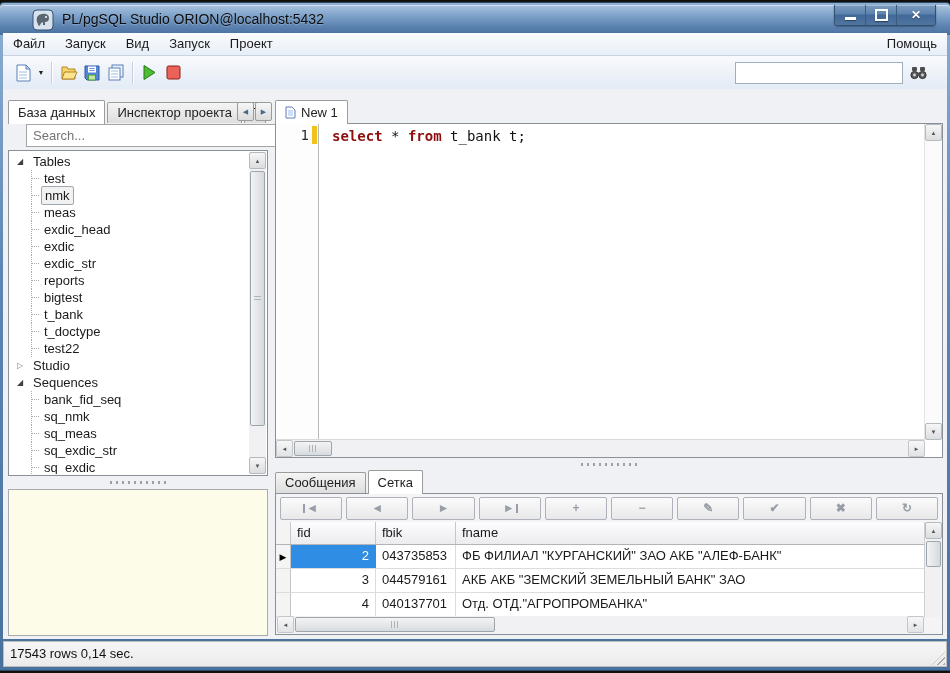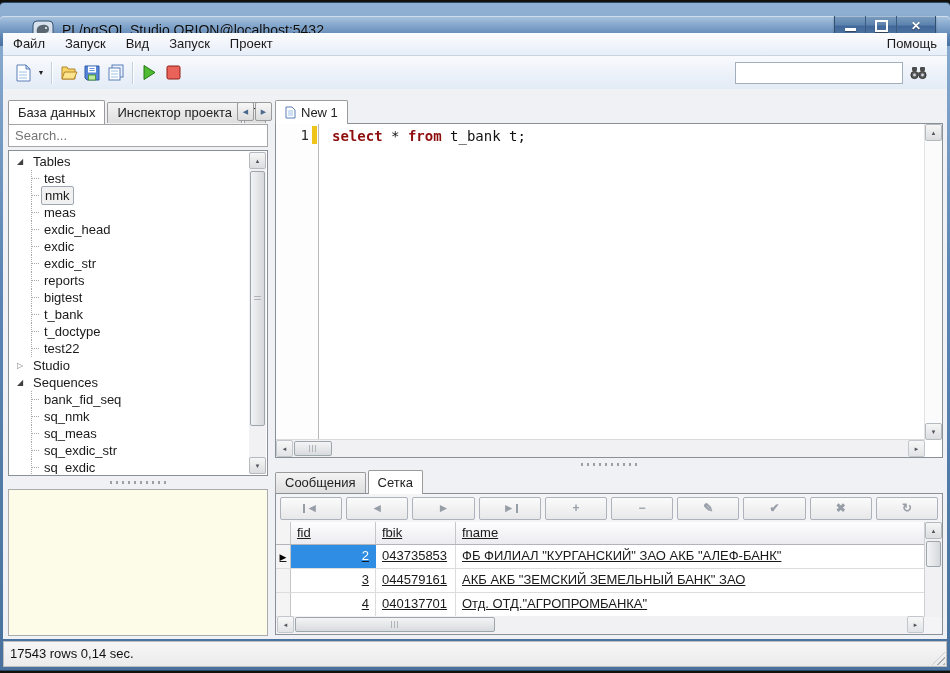--- a/index.html
+++ b/index.html
@@ -9,21 +9,21 @@
     font-family:"Liberation Sans",sans-serif;font-size:13px;color:#1a1a1a;
     -webkit-font-smoothing:antialiased;
   }
   
   .window{
     position:absolute;left:0;top:2px;width:950px;height:667px;
     background:linear-gradient(180deg,#8fb0d2,#5d86b4 40%,#49719e);
     border-top:1px solid #2c4a68;border-bottom:1px solid #2c4a68;
     border-radius:4px 4px 0 0;
   }
-  .titlebar{position:absolute;top:13px;left:0;right:0;height:30px;
+  .titlebar{position:absolute;top:2px;left:0;right:0;height:30px;
     background:linear-gradient(180deg,#aac4df 0%,#7fa3ca 35%,#587fae 75%,#4a729f 100%);
     border-radius:4px 4px 0 0;box-shadow:inset 0 1px 0 rgba(255,255,255,.45);padding-left:24px;}
   .app-icon{position:absolute;left:32px;top:4px;width:22px;height:22px;}
   .title-text{position:absolute;left:62px;top:6px;font-size:14px;color:#0d0d0d;white-space:nowrap;
     text-shadow:0 1px 1px rgba(255,255,255,.25);}
   .win-controls{position:absolute;right:14px;top:0;height:20px;display:flex;
     border:1px solid #31506f;border-top:none;border-radius:0 0 4px 4px;overflow:hidden;
     box-shadow:0 1px 2px rgba(0,0,0,.3);}
   .winbtn{width:30px;height:20px;display:flex;align-items:center;justify-content:center;
     background:linear-gradient(180deg,#7b9cc0 0%,#5c83ad 45%,#41689a 50%,#50759f 100%);
@@ -60,21 +60,21 @@
   .tab.active{background:#fff;height:23px;line-height:23px;position:relative;z-index:3;margin-bottom:-1px;}
   .tab.clip{width:14px;padding:0 3px;overflow:hidden;}
   .tab-scrollers{position:absolute;right:0;bottom:2px;display:flex;gap:1px;}
   .tab-scroller{width:15px;height:17px;border:1px solid #9b9b9b;border-radius:2px;
     background:linear-gradient(180deg,#f7f7f7,#dcdcdc);display:flex;align-items:center;justify-content:center;
     font-size:7px;color:#49688c;}
   
   .left-tabs{left:5px;top:10px;width:264px;}
   .left-search-wrap{position:absolute;left:5px;top:35px;width:260px;height:23px;}
   .left-search{width:100%;height:100%;box-sizing:border-box;border:1px solid #a5a5a5;
-    font-family:"Liberation Sans",sans-serif;font-size:13px;padding:0 6px;outline:none;color:#333;}
+    font-family:"Liberation Sans",sans-serif;font-size:13px;padding:0 6px;outline:none;color:#333;margin-left:18px;}
   .tree-box{position:absolute;left:5px;top:61px;width:260px;height:326px;background:#fff;
     border:1px solid #8a9097;box-sizing:border-box;}
   .tree-content{position:absolute;left:1px;top:2px;right:18px;bottom:1px;overflow:hidden;}
   .tree-row{position:relative;height:17px;line-height:17px;display:flex;align-items:center;white-space:nowrap;}
   .tree-row.root{padding-left:7px;}
   .tree-row.child{padding-left:31px;}
   .tree-row.child::before{content:"";position:absolute;left:21px;top:0;bottom:0;border-left:1px dotted #a9a9a9;}
   .tree-row.child::after{content:"";position:absolute;left:21px;top:8px;width:8px;border-top:1px dotted #a9a9a9;}
   .expander{width:13px;font-size:8px;color:#404040;display:inline-block;text-align:left;}
   .expander.collapsed{color:#808080;}
@@ -123,21 +123,21 @@
   .results-box{position:absolute;left:272px;top:404px;width:668px;height:142px;
     background:#f4f4f6;border:1px solid #8a9097;box-sizing:border-box;}
   .navbar{position:absolute;left:1px;right:1px;top:1px;height:26px;display:flex;align-items:center;
     padding:0 1px;box-sizing:border-box;}
   .nav-btn{flex:1;height:21px;margin:0 2px;border:1px solid #aeb2ba;border-radius:2px;
     background:linear-gradient(180deg,#fbfbfb,#e8e8ea);
     display:flex;align-items:center;justify-content:center;
     color:#989ea7;font-size:12px;font-weight:bold;}
   .nav-btn .bar{width:2px;height:9px;background:#989ea7;}
   .nav-btn .glyph{padding:0 1px;line-height:1;}
-  .grid{position:absolute;left:0;right:0;top:28px;bottom:17px;background:#fff;text-decoration:underline;}
+  .grid{position:absolute;left:0;right:0;top:28px;bottom:17px;background:#fff;}
   .grid-head{display:flex;height:22px;background:linear-gradient(180deg,#fdfdfe,#ececf0);
     border-bottom:1px solid #b2b4ba;}
   .gh-cell{box-sizing:border-box;border-right:1px solid #c6c6ca;padding:0 6px;line-height:21px;
     font-size:13px;color:#1a1a1a;overflow:hidden;white-space:nowrap;}
   .grid-row{display:flex;height:23px;border-bottom:1px solid #dcdcdc;background:#fff;}
   .cell{box-sizing:border-box;border-right:1px solid #dcdcdc;padding:0 6px;line-height:22px;
     font-size:13px;overflow:hidden;white-space:nowrap;}
   .col-ind{width:15px;padding:0;flex:none;background:#f4f4f4;border-right:1px solid #c6c6ca;
     display:flex;align-items:center;justify-content:center;font-size:9px;color:#000;}
   .col-fid{width:85px;flex:none;text-align:right;}

